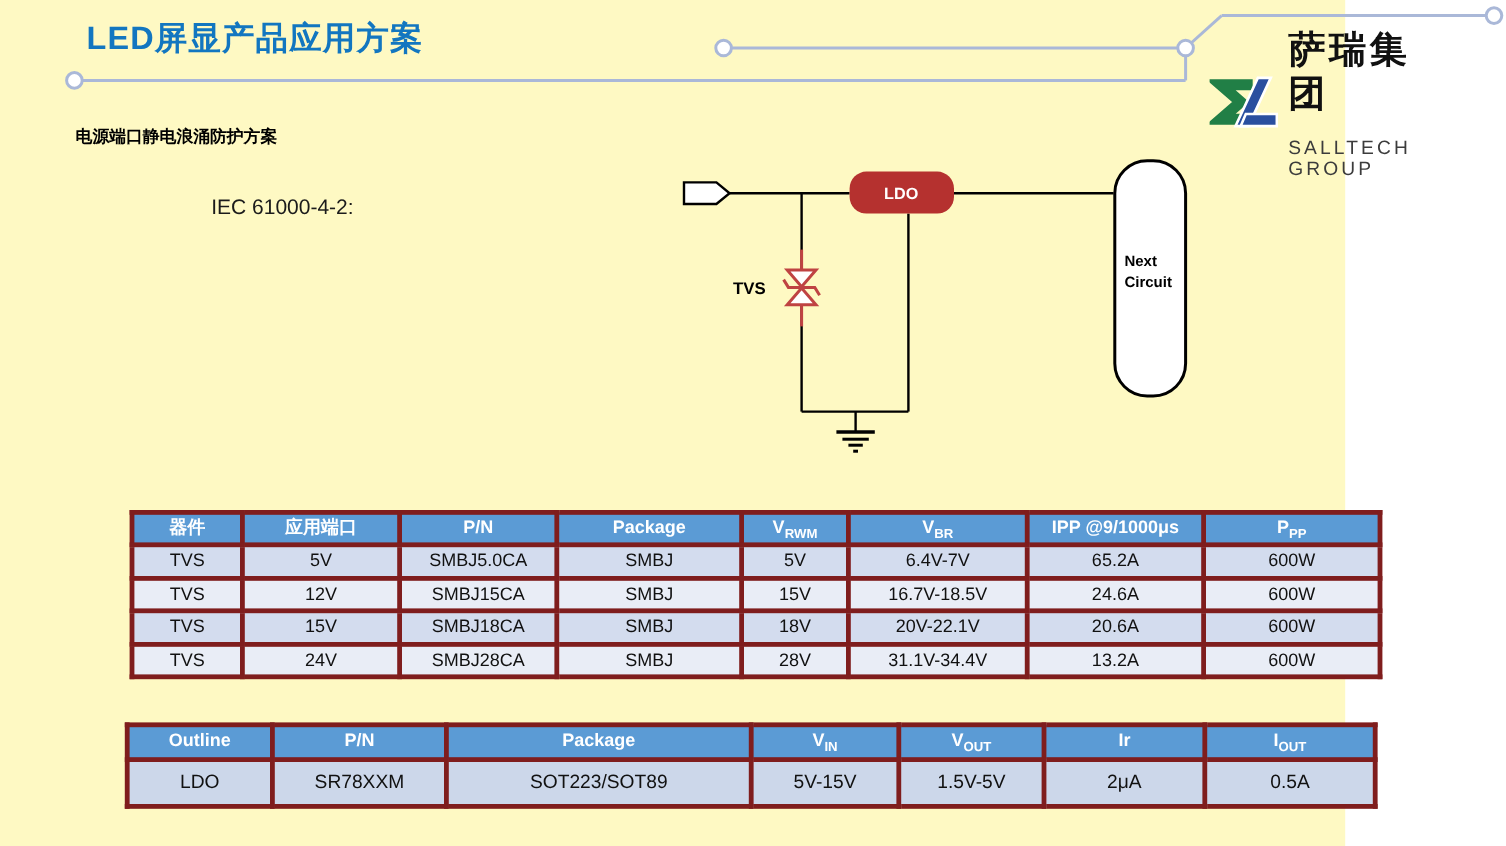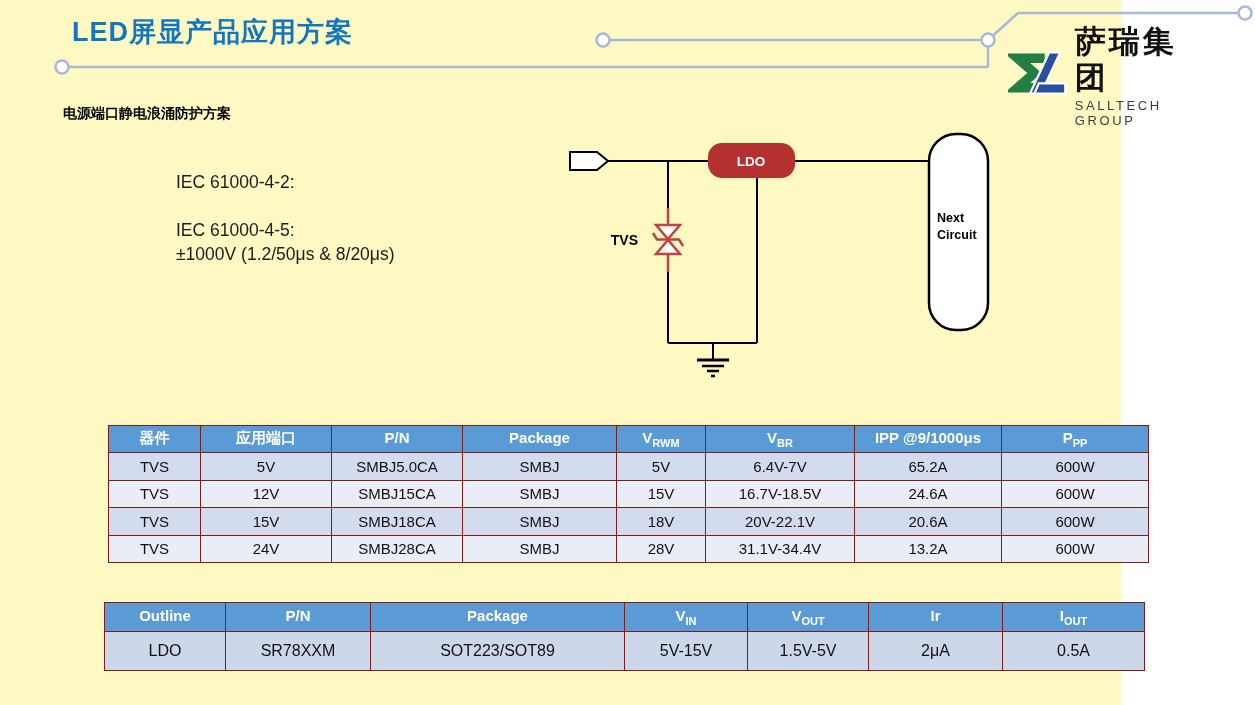--- a/index.html
+++ b/index.html
@@ -9,35 +9,35 @@
 
   
   .page-title { position:absolute; left:72px; top:14px; font-size:27px; font-weight:bold;
                 color:#1276c0; letter-spacing:1px; }
   .trace-svg { position:absolute; left:0; top:0; width:1255px; height:90px; }
 
   .logo { position:absolute; left:1008px; top:18px; display:flex; align-items:center; }
   .logo-mark { width:82px; height:62px; }
   .logo-text { margin-left:8px; }
   .logo-cn { font-size:31px; font-weight:bold; color:#111; letter-spacing:3px; line-height:36px; margin-top:6px;}
-  .logo-en { font-size:13px; color:#3c3c3c; letter-spacing:2.6px; margin-top:2px; }
+  .logo-en { font-size:16px; color:#3c3c3c; letter-spacing:2.6px; margin-top:19px; }
 
   .subtitle { position:absolute; left:63px; top:105px; font-size:14px; font-weight:bold; color:#000; }
 
   
-  .specs { position:absolute; left:176px; top:170px; font-size:17.5px; color:#1b1b1b; line-height:24px; }
+  .specs { position:absolute; left:176px; top:160px; font-size:17.5px; color:#1b1b1b; line-height:24px; }
   .specs .group { margin-bottom:24px; }
   .specs span { display:block; }
 
   
   .circuit-svg { position:absolute; left:550px; top:120px; width:460px; height:265px; }
 
   
   table { position:absolute; border-collapse:collapse; table-layout:fixed; }
-  th,td { border:1px solid #7f1d1d; text-align:center; vertical-align:middle; color:#111; }
+  th,td { border:4px solid #7f1d1d; text-align:center; vertical-align:middle; color:#111; }
   th { background:#5b9bd5; color:#ffffff; font-weight:bold; font-size:15px; }
   th sub, td sub { font-size:11px; font-weight:bold; }
   #tvs-table { left:108px; top:425px; width:1040px; }
   #tvs-table th { height:27px; }
   #tvs-table td { height:27.5px; font-size:15px; }
   #tvs-table tbody tr:nth-child(odd) td { background:#d3dcee; }
   #tvs-table tbody tr:nth-child(even) td { background:#e9edf6; }
   #ldo-table { left:104px; top:602px; width:1040px; }
   #ldo-table th { height:29px; }
   #ldo-table td { height:39px; font-size:16px; background:#ccd7ea; }
@@ -74,24 +74,20 @@
       <div class="logo-en">SALLTECH GROUP</div>
     </div>
   </div>
 
   <div class="subtitle">电源端口静电浪涌防护方案</div>
 
   <div class="specs">
     <div class="group">
       <span>IEC 61000-4-2:</span>
     </div>
-    <div class="group">
-      <span>IEC 61000-4-5:</span>
-      <span>±1000V (1.2/50μs &amp; 8/20μs)</span>
-    </div>
   </div>
 
   <svg class="circuit-svg" viewBox="0 0 460 265">
 
     <g stroke="#000" stroke-width="2" fill="none">
       <line x1="58" y1="41" x2="158" y2="41"></line>
       <line x1="245" y1="41" x2="378" y2="41"></line>
       <line x1="118" y1="41" x2="118" y2="223"></line>
       <line x1="207" y1="58" x2="207" y2="223"></line>
       <line x1="118" y1="223" x2="207" y2="223"></line>

